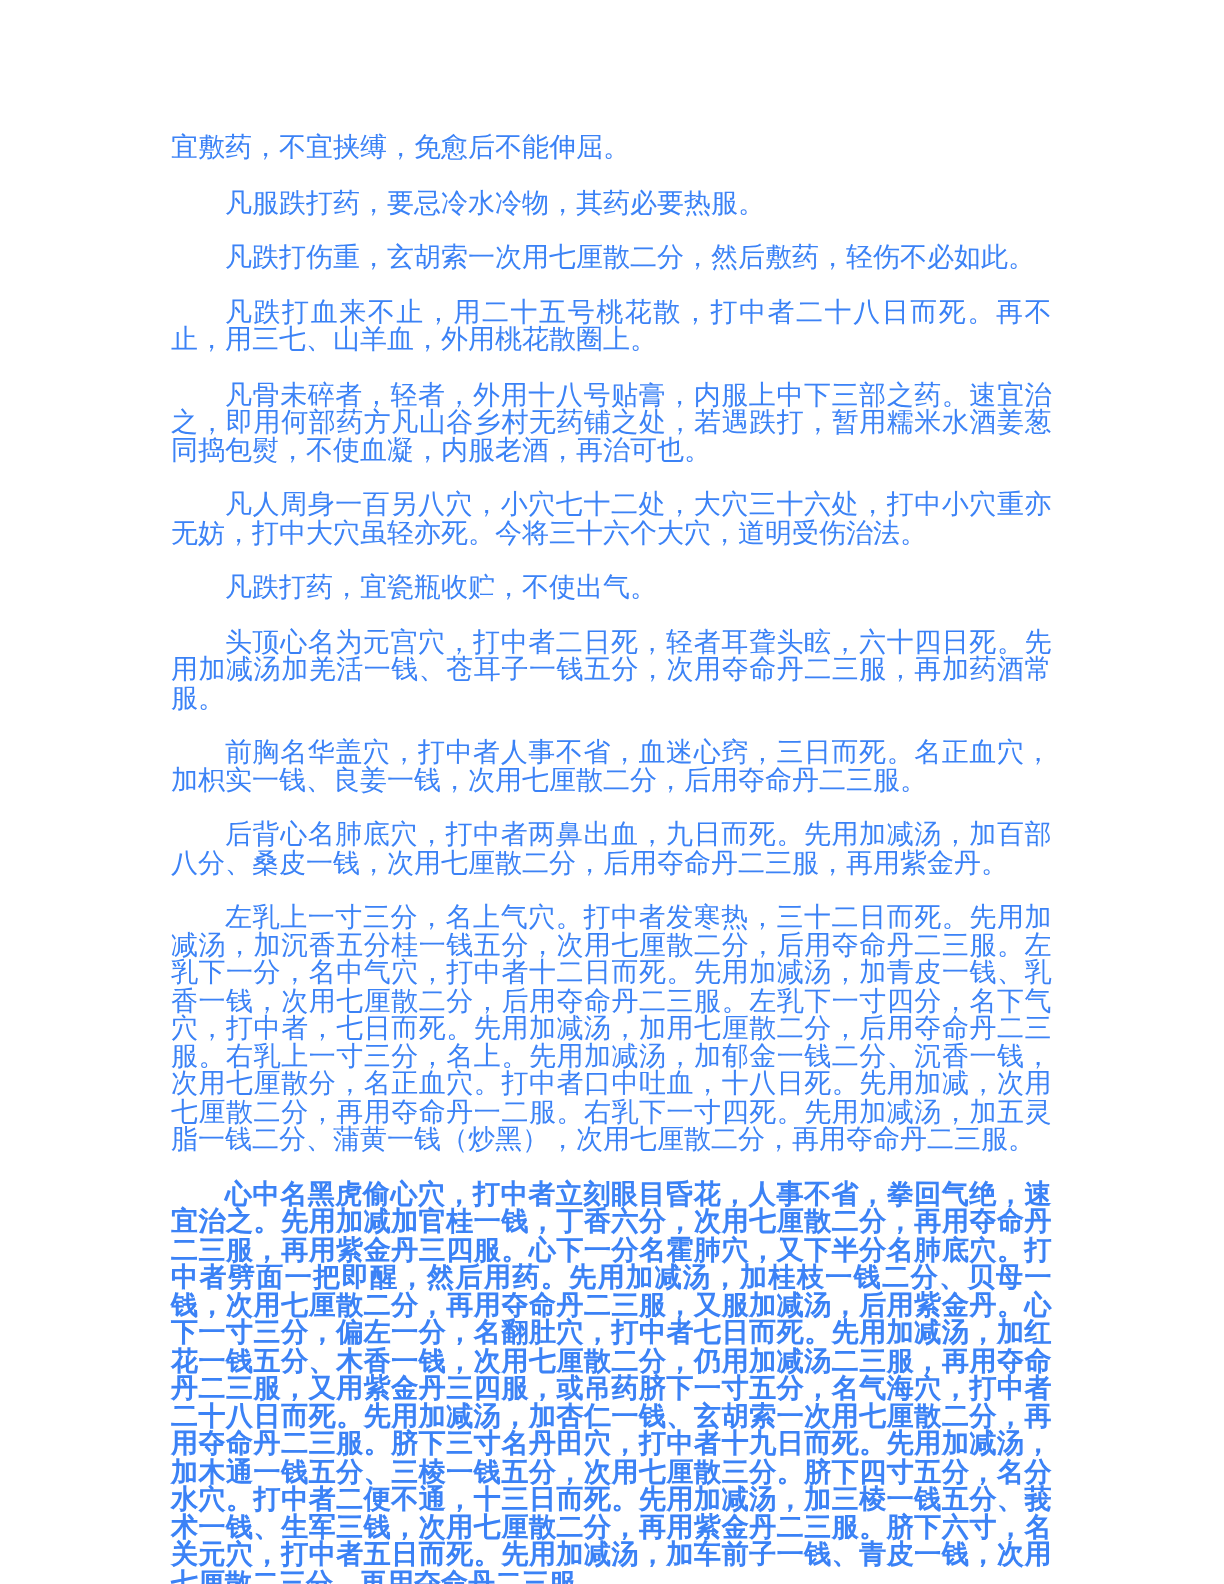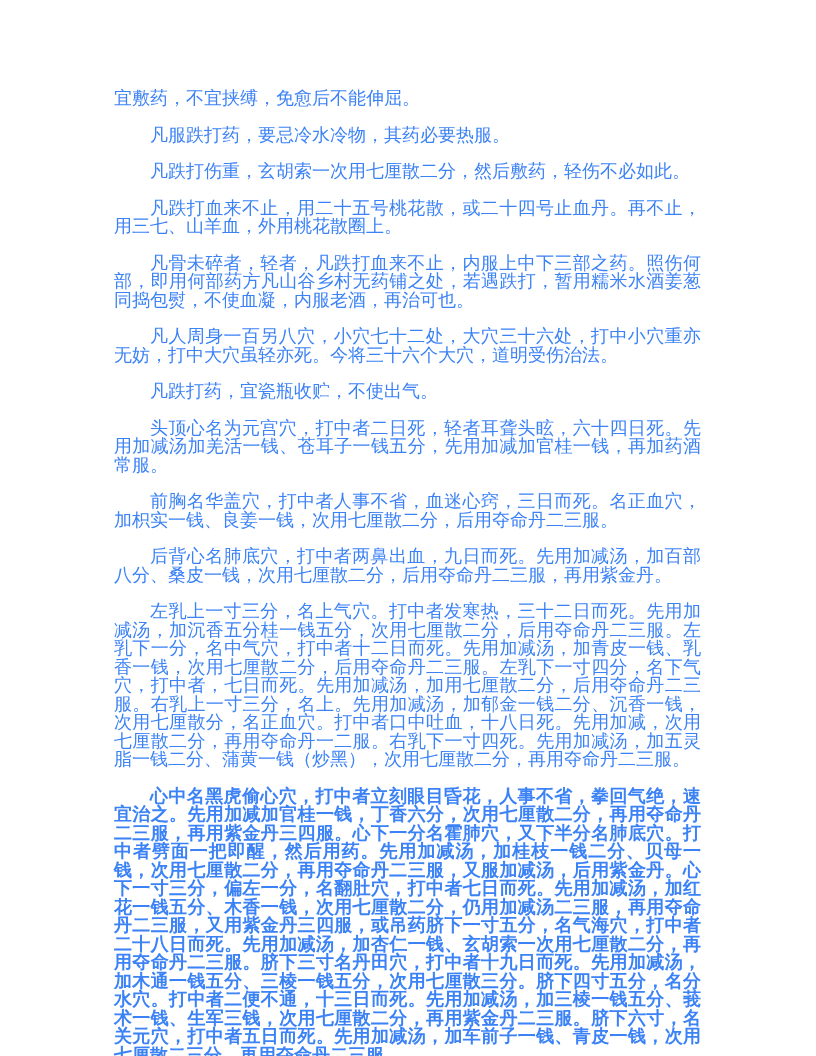--- a/index.html
+++ b/index.html
@@ -41,23 +41,23 @@
   }
 </style>
 </head>
 <body>
 
 <div class="page">
   <div class="doc-content">
     <p class="no-indent">宜敷药，不宜挟缚，免愈后不能伸屈。</p>
     <p>凡服跌打药，要忌冷水冷物，其药必要热服。</p>
     <p>凡跌打伤重，玄胡索一次用七厘散二分，然后敷药，轻伤不必如此。</p>
-    <p>凡跌打血来不止，用二十五号桃花散，或二十四号止血丹。再不止，用三七、山羊血，外用桃花散圈上。</p>
-    <p>凡骨未碎者，轻者，凡跌打血来不止，内服上中下三部之药。照伤何部，即用何部药方凡山谷乡村无药铺之处，若遇跌打，暂用糯米水酒姜葱同捣包熨，不使血凝，内服老酒，再治可也。</p>
+    <p>凡跌打血来不止，用二十五号桃花散，打中者二十八日而死。再不止，用三七、山羊血，外用桃花散圈上。</p>
+    <p>凡骨未碎者，轻者，外用十八号贴膏，内服上中下三部之药。速宜治之，即用何部药方凡山谷乡村无药铺之处，若遇跌打，暂用糯米水酒姜葱同捣包熨，不使血凝，内服老酒，再治可也。</p>
     <p>凡人周身一百另八穴，小穴七十二处，大穴三十六处，打中小穴重亦无妨，打中大穴虽轻亦死。今将三十六个大穴，道明受伤治法。</p>
     <p>凡跌打药，宜瓷瓶收贮，不使出气。</p>
-    <p>头顶心名为元宫穴，打中者二日死，轻者耳聋头眩，六十四日死。先用加减汤加羌活一钱、苍耳子一钱五分，先用加减加官桂一钱，再加药酒常服。</p>
+    <p>头顶心名为元宫穴，打中者二日死，轻者耳聋头眩，六十四日死。先用加减汤加羌活一钱、苍耳子一钱五分，次用夺命丹二三服，再加药酒常服。</p>
     <p>前胸名华盖穴，打中者人事不省，血迷心窍，三日而死。名正血穴，加枳实一钱、良姜一钱，次用七厘散二分，后用夺命丹二三服。</p>
     <p>后背心名肺底穴，打中者两鼻出血，九日而死。先用加减汤，加百部八分、桑皮一钱，次用七厘散二分，后用夺命丹二三服，再用紫金丹。</p>
     <p>左乳上一寸三分，名上气穴。打中者发寒热，三十二日而死。先用加减汤，加沉香五分桂一钱五分，次用七厘散二分，后用夺命丹二三服。左乳下一分，名中气穴，打中者十二日而死。先用加减汤，加青皮一钱、乳香一钱，次用七厘散二分，后用夺命丹二三服。左乳下一寸四分，名下气穴，打中者，七日而死。先用加减汤，加用七厘散二分，后用夺命丹二三服。右乳上一寸三分，名上。先用加减汤，加郁金一钱二分、沉香一钱，次用七厘散分，名正血穴。打中者口中吐血，十八日死。先用加减，次用七厘散二分，再用夺命丹一二服。右乳下一寸四死。先用加减汤，加五灵脂一钱二分、蒲黄一钱（炒黑），次用七厘散二分，再用夺命丹二三服。</p>
     <p>心中名黑虎偷心穴，打中者立刻眼目昏花，人事不省，拳回气绝，速宜治之。先用加减加官桂一钱，丁香六分，次用七厘散二分，再用夺命丹二三服，再用紫金丹三四服。心下一分名霍肺穴，又下半分名肺底穴。打中者劈面一把即醒，然后用药。先用加减汤，加桂枝一钱二分、贝母一钱，次用七厘散二分，再用夺命丹二三服，又服加减汤，后用紫金丹。心下一寸三分，偏左一分，名翻肚穴，打中者七日而死。先用加减汤，加红花一钱五分、木香一钱，次用七厘散二分，仍用加减汤二三服，再用夺命丹二三服，又用紫金丹三四服，或吊药脐下一寸五分，名气海穴，打中者二十八日而死。先用加减汤，加杏仁一钱、玄胡索一次用七厘散二分，再用夺命丹二三服。脐下三寸名丹田穴，打中者十九日而死。先用加减汤，加木通一钱五分、三棱一钱五分，次用七厘散三分。脐下四寸五分，名分水穴。打中者二便不通，十三日而死。先用加减汤，加三棱一钱五分、莪术一钱、生军三钱，次用七厘散二分，再用紫金丹二三服。脐下六寸，名关元穴，打中者五日而死。先用加减汤，加车前子一钱、青皮一钱，次用七厘散二三分，再用夺命丹二三服。</p>
   </div>
 </div>
 
 </body></html>

